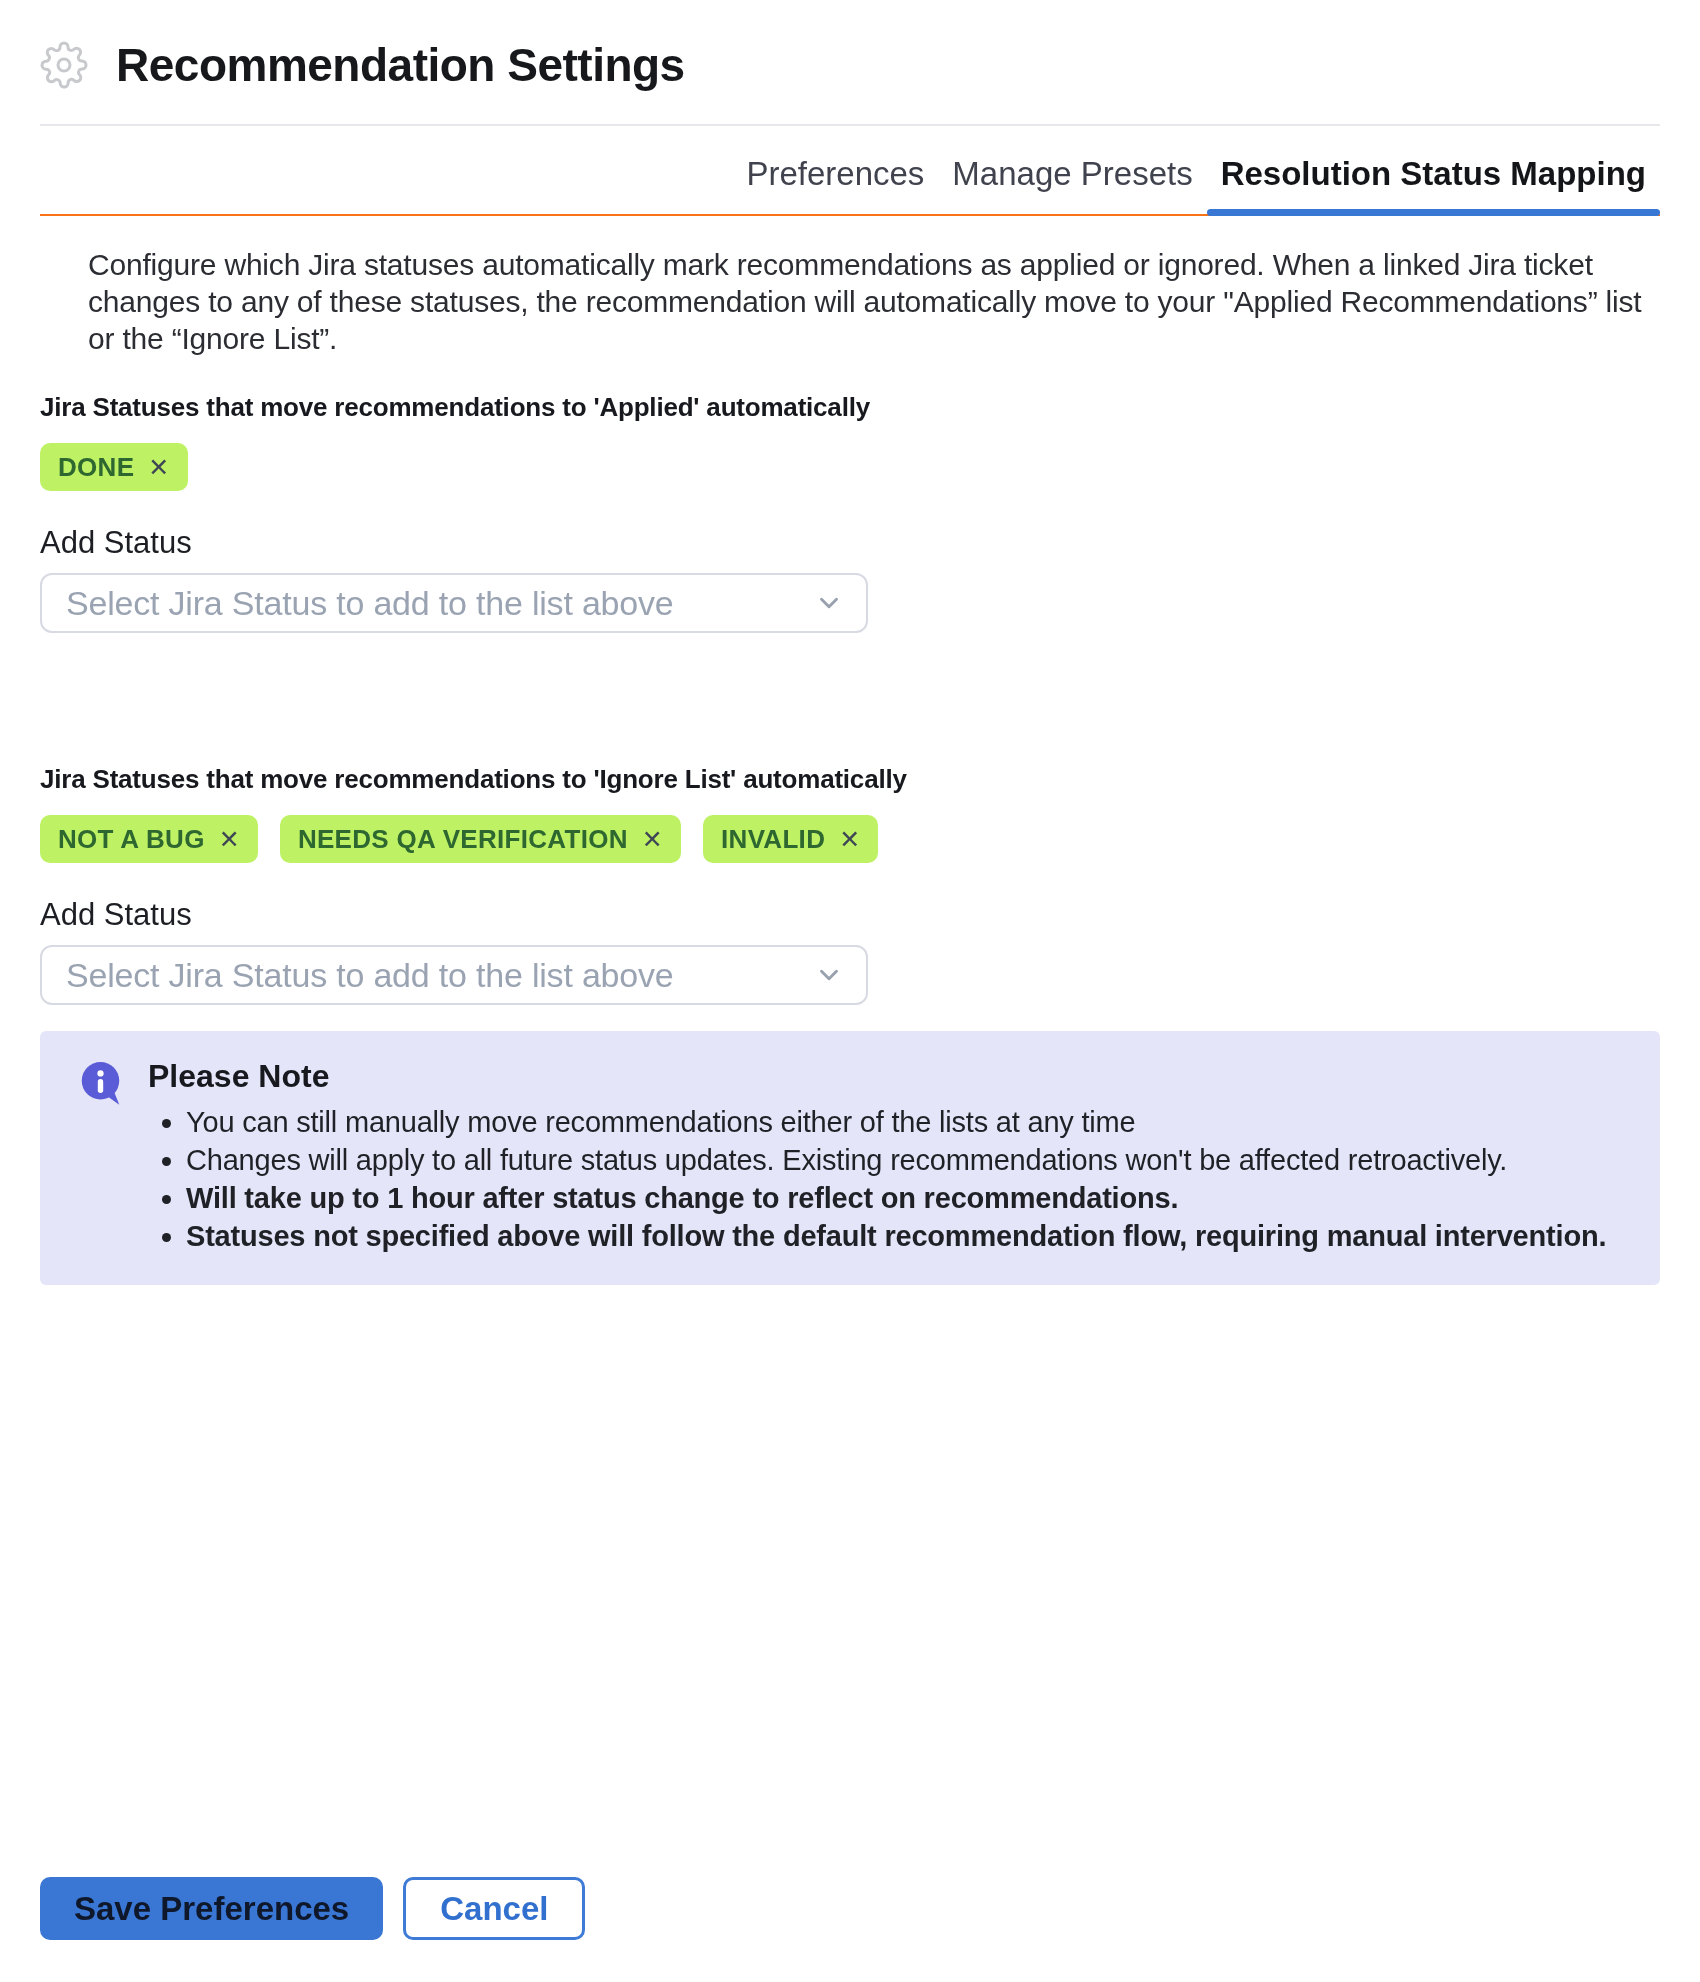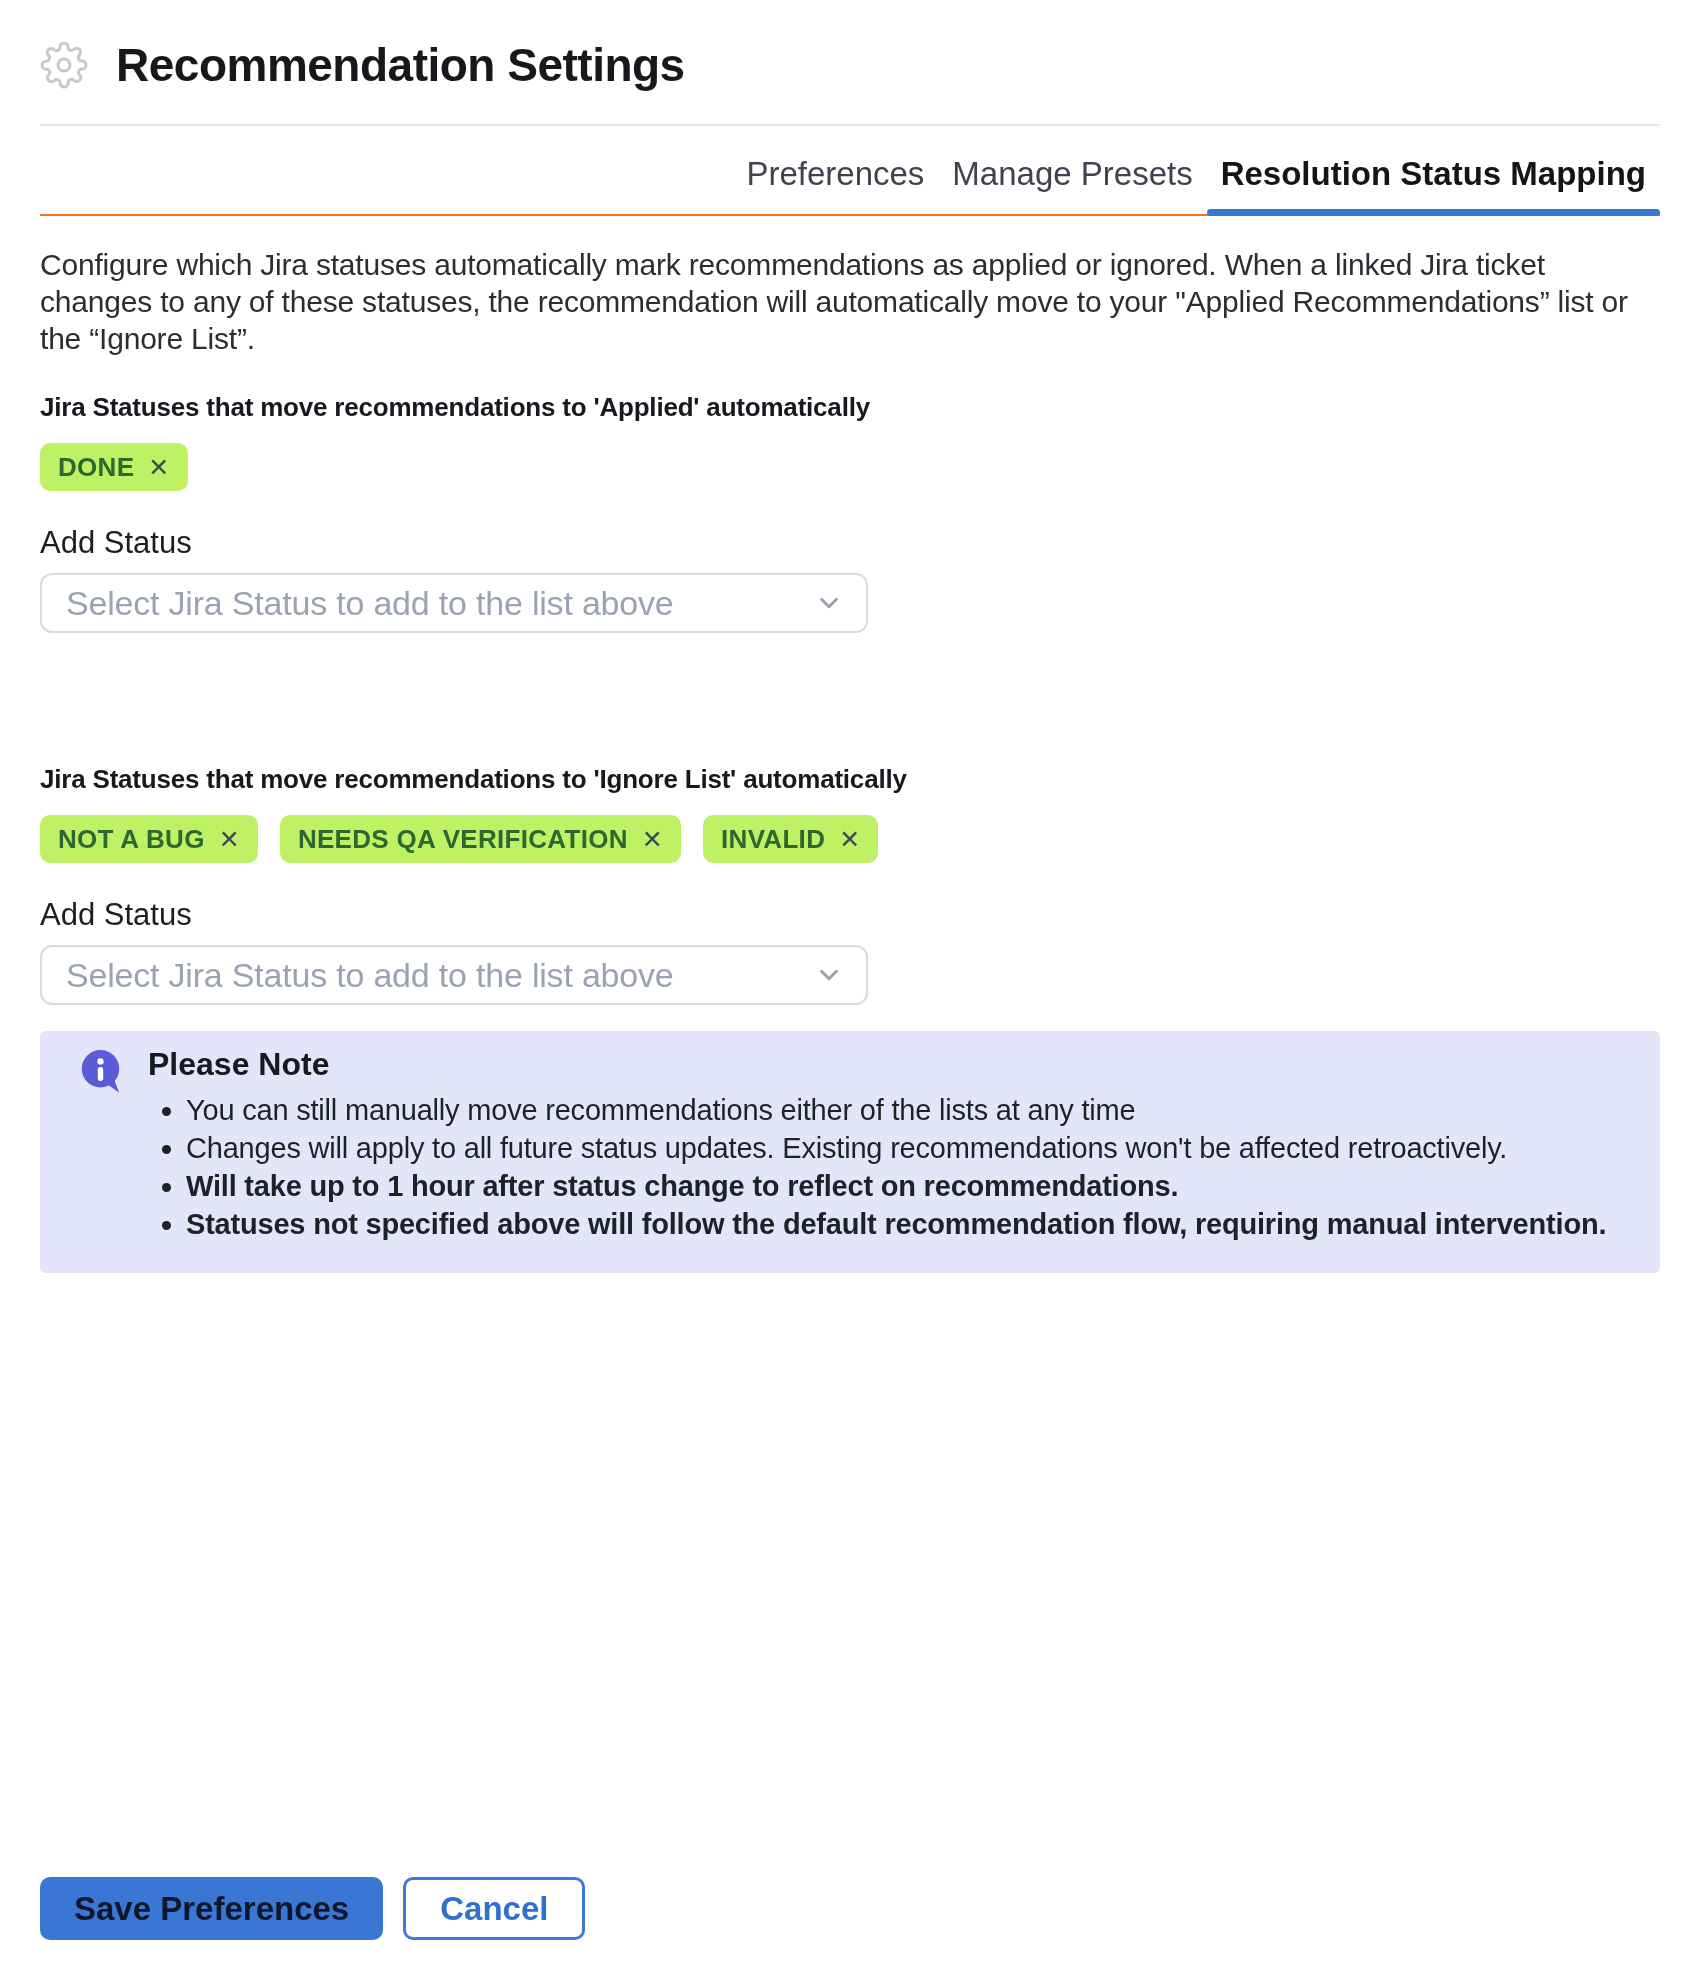--- a/index.html
+++ b/index.html
@@ -32,21 +32,21 @@
   }
   .tab.active { color: #141519; font-weight: 700; }
   .tab.active::after {
     content: ""; position: absolute; left: 0; right: 0; bottom: -2px;
     height: 7px; background: #3877d4; border-radius: 5px;
   }
 
   
   .desc {
     margin-top: 30px; max-width: 1620px;
-    font-size: 30px; line-height: 37px; color: #2b2d33; letter-spacing: -0.2px;
+    font-size: 30px; line-height: 37px; color: #2b2d33; letter-spacing: -0.2px; margin-left: 48px;
   }
 
   
   .section-heading {
     margin-top: 30px; font-size: 26px; line-height: 40px;
     font-weight: 700; color: #17191e; letter-spacing: -0.2px;
   }
   .tag-row { margin-top: 16px; display: flex; gap: 22px; }
   .tag {
     display: inline-flex; align-items: center; gap: 14px;
@@ -66,21 +66,21 @@
     padding: 0 22px 0 24px; cursor: pointer; background: #fff;
   }
   .select .ph { font-size: 34px; color: #9aa3b2; letter-spacing: -0.2px; }
   .select svg { flex: 0 0 auto; }
 
   .spacer-lg { height: 96px; }
 
   
   .note {
     margin-top: 26px; width: 1620px; background: #e4e5f8; border-radius: 6px;
-    padding: 14px 30px 30px 38px; display: flex; gap: 22px;
+    padding: 26px 30px 30px 38px; display: flex; gap: 22px;
   }
   .note-icon { width: 48px; height: 48px; flex: 0 0 auto; margin-top: 2px; }
   .note-title { font-size: 32px; font-weight: 700; color: #17191e; line-height: 38px; }
   .note ul { margin-top: 8px; list-style: disc; padding-left: 38px; }
   .note li {
     font-size: 29px; line-height: 38px; color: #1f2127; letter-spacing: -0.2px;
   }
   .note li.bold { font-weight: 700; }
 
   

